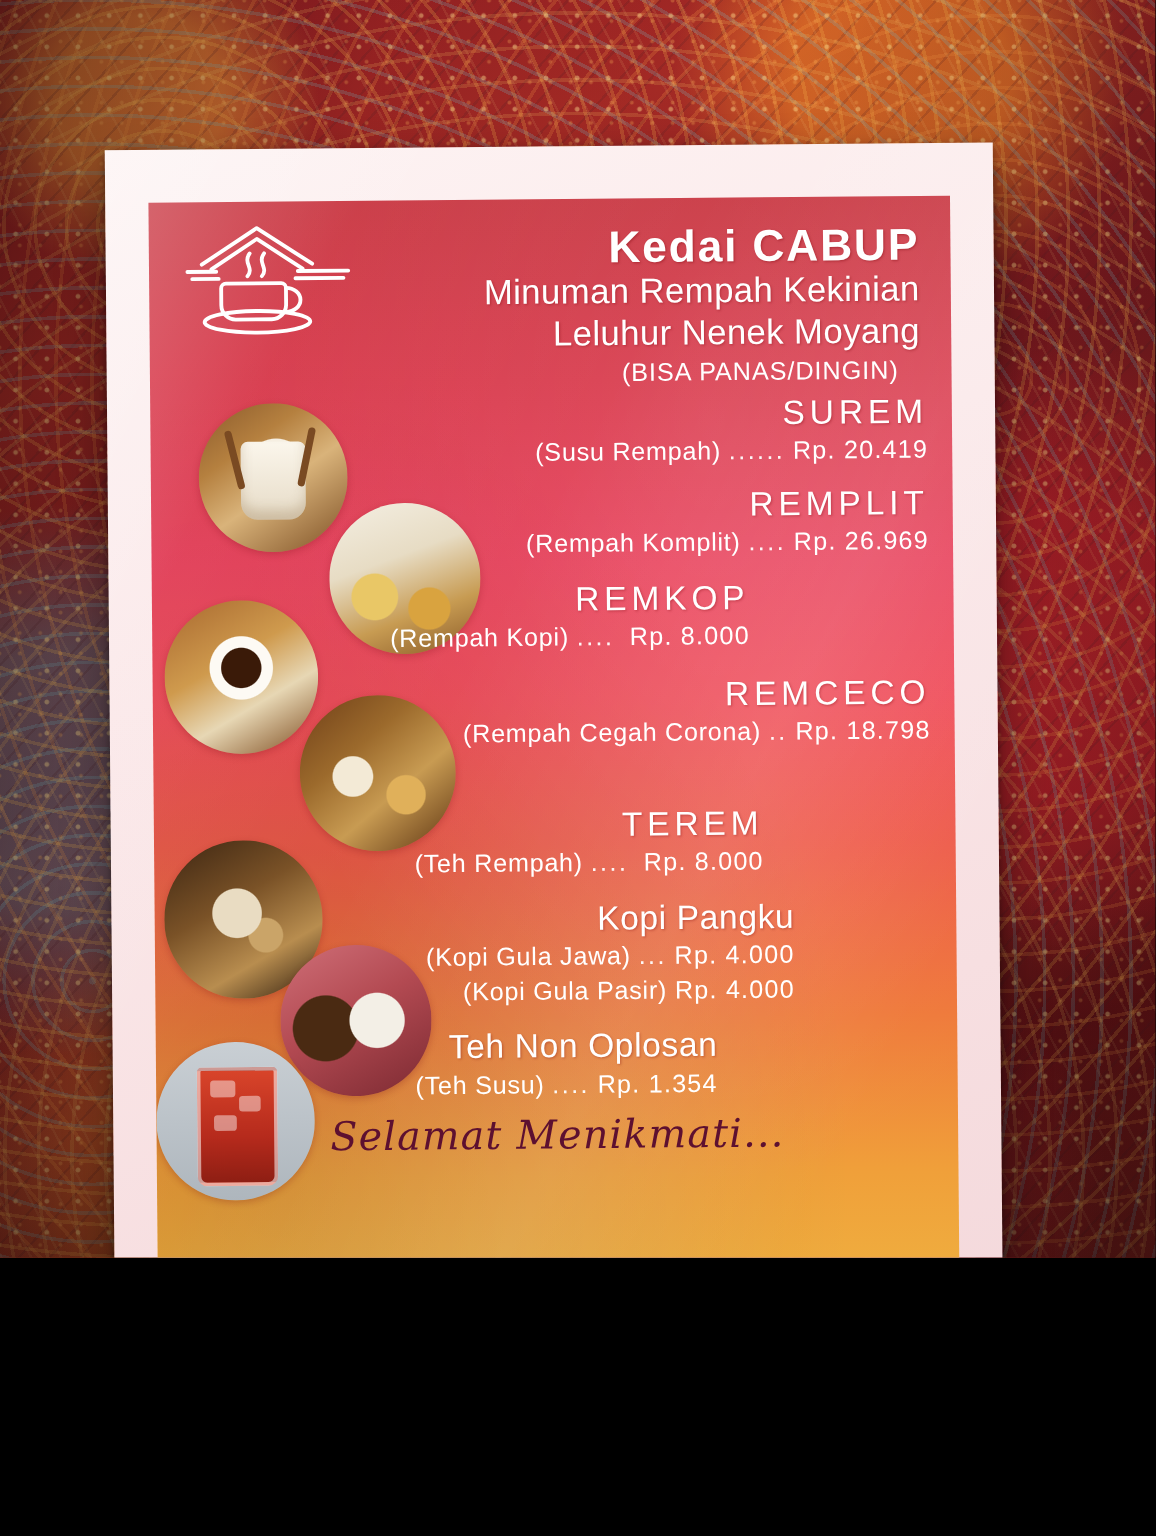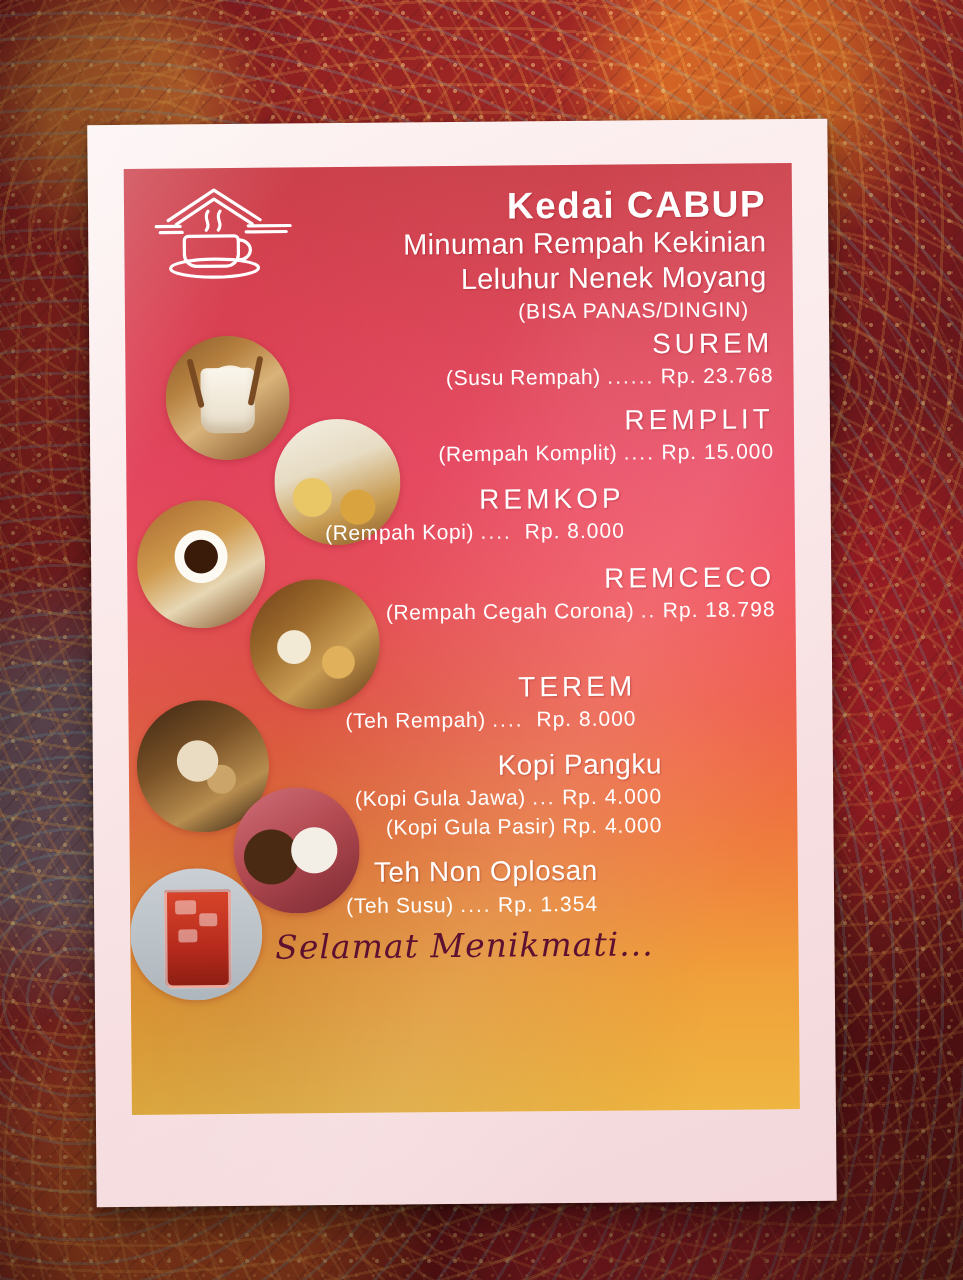--- a/index.html
+++ b/index.html
@@ -11,21 +11,21 @@
     width: 963px;
     height: 1280px;
     overflow: hidden;
     font-family: "Liberation Sans", sans-serif;
   }
 
   
   #scene {
     position: relative;
     width: 963px;
-    height: 1280px;
+    height: 1048px;
     overflow: hidden;
     background:
       radial-gradient(circle at 12% 8%, rgba(255,170,60,0.55) 0 70px, rgba(0,0,0,0) 150px),
       radial-gradient(circle at 78% 6%, rgba(255,150,40,0.55) 0 90px, rgba(0,0,0,0) 190px),
       radial-gradient(circle at 92% 52%, rgba(200,30,45,0.6) 0 120px, rgba(0,0,0,0) 260px),
       radial-gradient(circle at 6% 62%, rgba(90,150,170,0.45) 0 110px, rgba(0,0,0,0) 230px),
       radial-gradient(circle at 20% 95%, rgba(230,120,40,0.5) 0 120px, rgba(0,0,0,0) 250px),
       radial-gradient(circle at 70% 96%, rgba(190,40,50,0.6) 0 120px, rgba(0,0,0,0) 250px),
       linear-gradient(155deg, #8f1b22 0%, #a52a25 22%, #7e1a20 45%, #952a26 65%, #6e1418 85%, #8a2320 100%);
   }
@@ -326,30 +326,30 @@
         <div class="ice" style="left:36%; top:46%; width:15%; height:10%;"></div>
       </div>
 
       <div class="menu">
 
         <div class="item" style="margin-top:6px;">
           <div class="name">SUREM</div>
           <div class="desc">
             <span>(Susu Rempah)</span>
             <span class="dots">......</span>
-            <span class="price">Rp. 23.768</span>
+            <span class="price">Rp. 20.419</span>
           </div>
         </div>
 
         <div class="item" style="margin-top:12px;">
           <div class="name">REMPLIT</div>
           <div class="desc">
             <span>(Rempah Komplit)</span>
             <span class="dots">....</span>
-            <span class="price">Rp. 15.000</span>
+            <span class="price">Rp. 26.969</span>
           </div>
         </div>
 
         <div class="item" style="margin-top:14px; padding-right:170px;">
           <div class="name">REMKOP</div>
           <div class="desc">
             <span>(Rempah Kopi)</span>
             <span class="dots">....</span>
             &nbsp;<span class="price">Rp. 8.000</span>
           </div>

